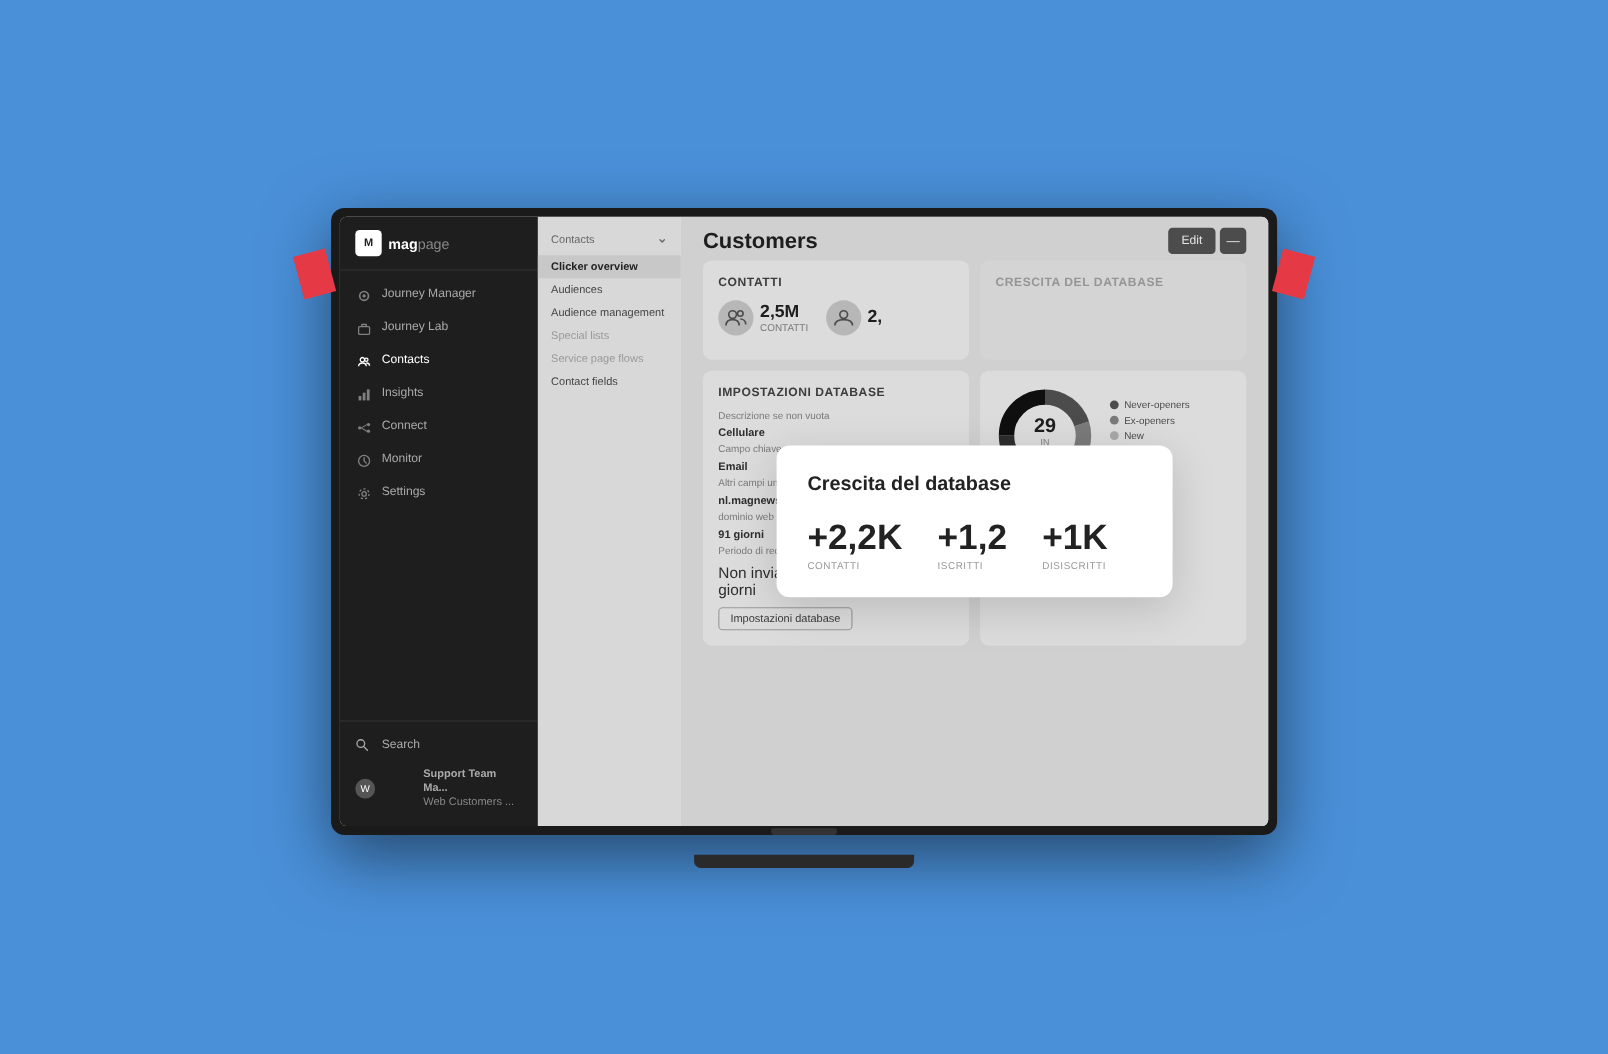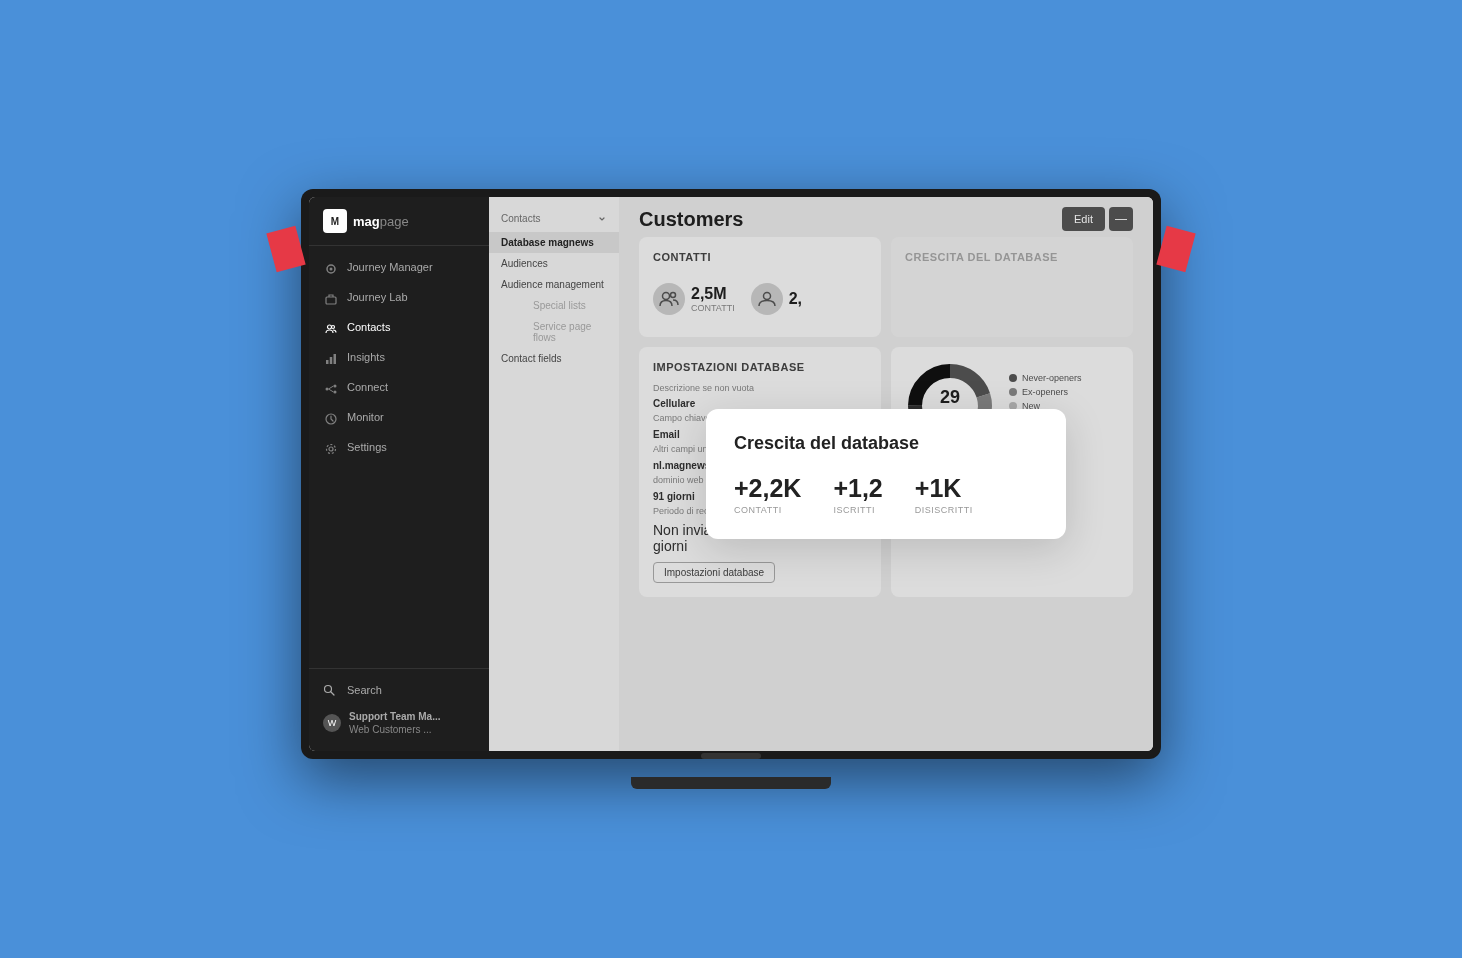--- a/index.html
+++ b/index.html
@@ -118,21 +118,21 @@
       width: 18px;
       height: 18px;
       background: #555;
       border-radius: 50%;
       display: flex;
       align-items: center;
       justify-content: center;
       font-size: 9px;
       color: #fff;
     }
-    .user-info { color: #888; font-size: 10px; line-height: 1.3; }
+    .user-info { color: #888; font-size: 10px; line-height: 1.3; margin-left: 36px; }
     .user-info strong { color: #aaa; display: block; font-size: 10px; }
 
     
     .sub-sidebar {
       width: 130px;
       background: #d8d8d8;
       padding: 12px 0;
       flex-shrink: 0;
     }
     .sub-sidebar-header {
@@ -146,21 +146,21 @@
       padding: 5px 12px;
       font-size: 10px;
       color: #444;
       cursor: pointer;
     }
     .sub-nav-item.active {
       background: #c8c8c8;
       font-weight: 600;
       color: #222;
     }
-    .sub-nav-item.disabled { color: #999; margin-left: 32px; }
+    .sub-nav-item.disabled { color: #999; }
 
     
     .main-content {
       flex: 1;
       background: #e8e8e8;
       overflow: auto;
       position: relative;
     }
     .main-header {
       display: flex;
@@ -224,21 +224,20 @@
     
     .contacts-row {
       display: flex;
       gap: 16px;
       margin-bottom: 8px;
     }
     .contact-stat {
       display: flex;
       align-items: center;
       gap: 6px;
-      margin-top: 10px;
     }
     .contact-icon {
       width: 32px;
       height: 32px;
       background: #ccc;
       border-radius: 50%;
       display: flex;
       align-items: center;
       justify-content: center;
       font-size: 14px;
@@ -336,21 +335,21 @@
       font-weight: 600;
       color: #222;
       margin-bottom: 20px;
     }
     .modal-stats {
       display: flex;
       gap: 32px;
     }
     .modal-stat {}
     .modal-stat-value {
-      font-size: 25px;
+      font-size: 32px;
       font-weight: 700;
       color: #222;
     }
     .modal-stat-label {
       font-size: 9px;
       color: #999;
       text-transform: uppercase;
       letter-spacing: 0.5px;
       margin-top: 2px;
     }
@@ -482,21 +481,21 @@
         </div>
       </div>
 
       <div class="sub-sidebar">
         <div class="sub-sidebar-header">
           <span class="sub-header-title">Contacts</span>
           <svg width="10" height="10" viewBox="0 0 10 10" fill="none">
               <path d="M3 4l2 2 2-2" stroke="#666" stroke-width="1.2" stroke-linecap="round"></path>
             </svg>
         </div>
-        <div class="sub-nav-item active">Database magnews</div>
+        <div class="sub-nav-item active">Clicker overview</div>
         <div class="sub-nav-item">Audiences</div>
         <div class="sub-nav-item">Audience management</div>
         <div class="sub-nav-item disabled">Special lists</div>
         <div class="sub-nav-item disabled">Service page flows</div>
         <div class="sub-nav-item">Contact fields</div>
       </div>
 
       <div class="main-content">
         <div class="main-header">
           <h1 class="main-title">Customers</h1>

